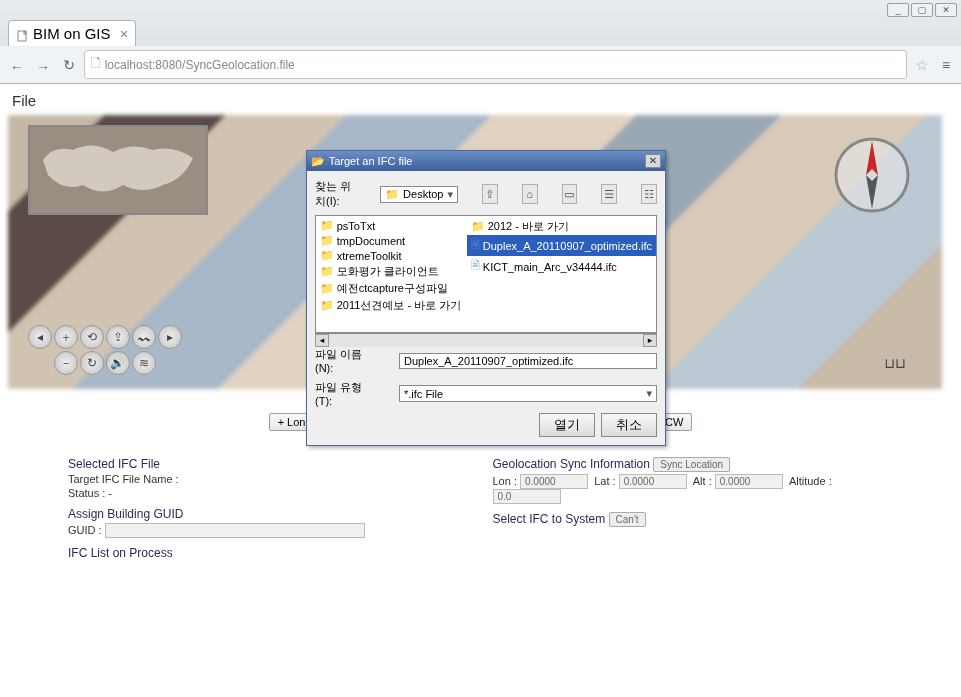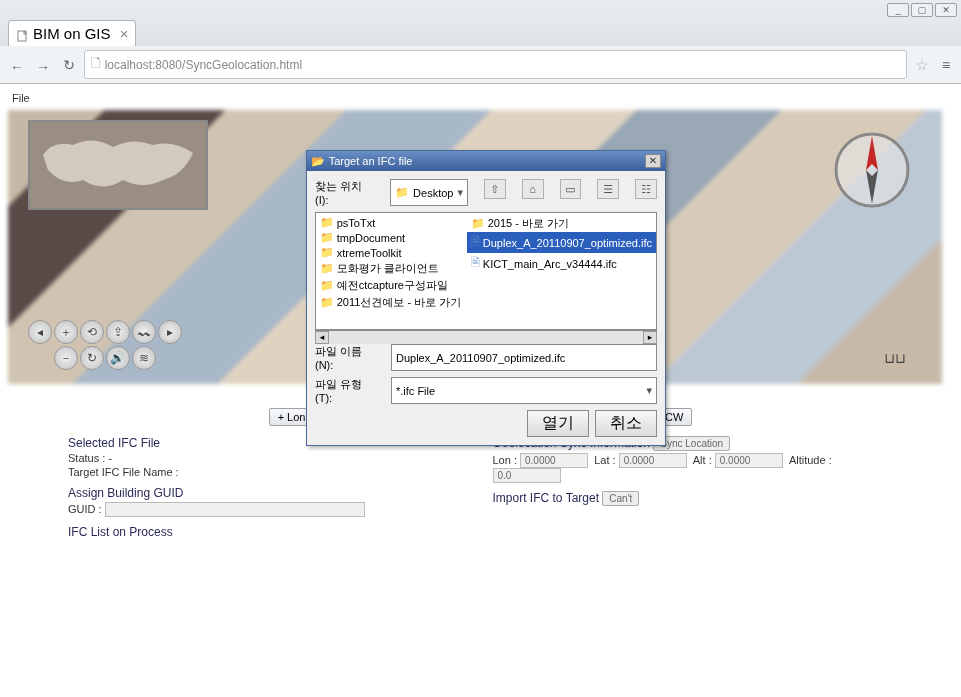--- a/index.html
+++ b/index.html
@@ -73,21 +73,21 @@
   align-items: center;
   gap: 4px;
   font-size: 12px;
   color: #888;
 }
 .star { color: #aaa; }
 .menu-icon { width: 18px; color: #666; text-align: center; }
 
 
 .page { position: relative; padding: 6px 8px; }
-.file-menu { font-size: 11px; color: #333; padding: 2px 4px; }
+.file-menu { font-size: 15px; color: #333; padding: 2px 4px; }
 
 .viewer {
   margin-top: 4px;
   width: 934px;
   height: 274px;
   position: relative;
   overflow: hidden;
   background:
     linear-gradient(135deg,
       #c5b8a6 0 8%, #5a4a48 8% 18%, #d0c3b1 18% 28%,
@@ -135,21 +135,21 @@
   padding: 2px 8px;
   border: 1px solid #9aa0a6;
   background: linear-gradient(#f7f8f9, #e4e7ea);
   border-radius: 2px;
   margin: 0 1px;
 }
 
 .info { display: flex; gap: 24px; padding: 6px 60px; color: #2a2a5a; }
 .left-col, .right-col { flex: 1; }
 .section-title { font-size: 12px; color: #2a2a5a; margin-top: 8px; }
-.section-title.first { margin-top: 0; }
+.section-title.first { margin-top: 16px; }
 .sub { font-size: 11px; color: #333; margin-top: 2px; }
 .inline-input {
   border: 1px solid #bbb; background: #f0f0f0;
   padding: 1px 4px; font-size: 10px; color: #666; width: 68px;
 }
 .guid-input { width: 260px; }
 .tiny-btn {
   font-size: 10px; padding: 1px 6px;
   border: 1px solid #aaa; background: #eee; border-radius: 2px; color: #666;
 }
@@ -170,21 +170,21 @@
   padding: 3px 4px;
   display: flex; align-items: center; gap: 4px;
 }
 .dlg-title .spacer { flex: 1; }
 .dlg-close {
   width: 16px; height: 14px; background: #d8d8d8;
   border: 1px solid #888; text-align: center; line-height: 12px;
   color: #333; font-size: 10px;
 }
 .dlg-body { padding: 8px; }
-.dlg-row { display: flex; gap: 16px; margin-bottom: 6px; }
+.dlg-row { display: flex; align-items: center; gap: 24px; margin-bottom: 6px; }
 .dlg-label { width: 60px; font-size: 11px; }
 .dlg-select {
   flex: 1; border: 1px solid #8a8a8a; background: #fff;
   font-size: 11px; padding: 1px 4px; display: flex; align-items: center; gap: 4px;
 }
 .dlg-select .arrow { margin-left: auto; color: #555; }
 .dlg-tool {
   width: 22px; height: 20px; border: 1px solid #b0b0b0;
   background: #e8e8e8; display: flex; align-items: center; justify-content: center;
   font-size: 11px; color: #555;
@@ -196,21 +196,21 @@
 .file-col { flex: 1; padding: 2px 0; }
 .file-item { padding: 1px 4px; display: flex; align-items: center; gap: 3px; white-space: nowrap; }
 .file-item.sel { background: #2a5fbd; color: #fff; }
 .folder-ic { color: #c9a227; }
 .file-ic { color: #6a8fc6; }
 .dlg-scroll { height: 14px; border-top: 1px solid #8a8a8a; background: #e4e4e4; display:flex; }
 .dlg-scroll .cap { width: 14px; border: 1px solid #999; background:#ddd; text-align:center; line-height:10px; font-size:9px;}
 .dlg-scroll .track { flex:1; }
 .dlg-btnrow { display:flex; justify-content:flex-end; gap:6px; margin-top:6px; }
 .dlg-btn {
-  font-size: 16px; padding: 2px 14px;
+  font-size: 13px; padding: 2px 14px;
   border: 1px solid #8a8a8a; background: linear-gradient(#f7f7f7,#dcdcdc);
 }
 .dlg-input {
   flex: 1; border: 1px solid #8a8a8a; background: #fff;
   font-size: 11px; padding: 1px 4px;
 }
 .page-icon { width:12px; height:12px; display:inline-block; }
 </style>
 </head>
 <body>
@@ -232,21 +232,21 @@
       <span>BIM on GIS</span>
       <span class="tab-close">×</span>
     </div>
   </div>
   <div class="addrbar">
     <div class="nav-btn">←</div>
     <div class="nav-btn">→</div>
     <div class="nav-btn">↻</div>
     <div class="url-field">
       <span>🗋</span>
-      <span>localhost:8080/SyncGeolocation.html</span>
+      <span>localhost:8080/SyncGeolocation.file</span>
     </div>
     <div class="nav-btn star">☆</div>
     <div class="nav-btn menu-icon">≡</div>
   </div>
 </div>
 
 <div class="page">
   <div class="file-menu">File</div>
 
   <div style="position:relative;">
@@ -298,25 +298,25 @@
     <button class="ctrl-btn">- Lat</button>
     <button class="ctrl-btn">+ Alt</button>
     <button class="ctrl-btn">- Alt</button>
     <button class="ctrl-btn">rotate CW</button>
     <button class="ctrl-btn">rotateCCW</button>
   </div>
 
   <div class="info">
     <div class="left-col">
       <div class="section-title first">Selected IFC File</div>
+      <div class="sub"><span>Target IFC File Name :</span></div>
       <div class="sub">
         <span>Status :</span>
         <span>-</span>
       </div>
-      <div class="sub"><span>Target IFC File Name :</span></div>
       <div class="section-title">Assign Building GUID</div>
       <div class="sub">
         <span>GUID :</span>
         <input class="inline-input guid-input" value="" style="">
       </div>
       <div class="section-title">IFC List on Process</div>
     </div>
     <div class="right-col">
       <div class="section-title first">
         <span>Geolocation Sync Information</span>
@@ -326,21 +326,21 @@
         <span>Lon :</span>
         <input class="inline-input" value="0.0000" style="">
         &nbsp;<span>Lat :</span>
         <input class="inline-input" value="0.0000" style="">
         &nbsp;<span>Alt :</span>
         <input class="inline-input" value="0.0000" style="">
         &nbsp;<span>Altitude :</span>
         <input class="inline-input" value="0.0" style="">
       </div>
       <div class="section-title">
-        <span>Import IFC to Target</span>
+        <span>Select IFC to System</span>
         <button class="tiny-btn">Can't</button>
       </div>
     </div>
   </div>
 </div>
 
 <div class="dialog">
   <div class="dlg-title">
     <span>📂</span>
     <span>Target an IFC file</span>
@@ -385,21 +385,21 @@
             <span>예전ctcapture구성파일</span>
           </div>
           <div class="file-item">
             <span class="folder-ic">📁</span>
             <span>2011선견예보 - 바로 가기</span>
           </div>
         </div>
       <div class="file-col" id="dlg-right">
           <div class="file-item">
             <span class="folder-ic">📁</span>
-            <span>2015 - 바로 가기</span>
+            <span>2012 - 바로 가기</span>
           </div>
           <div class="file-item sel">
             <span class="file-ic">🗎</span>
             <span>Duplex_A_20110907_optimized.ifc</span>
           </div>
           <div class="file-item">
             <span class="file-ic">🗎</span>
             <span>KICT_main_Arc_v34444.ifc</span>
           </div>
         </div>

